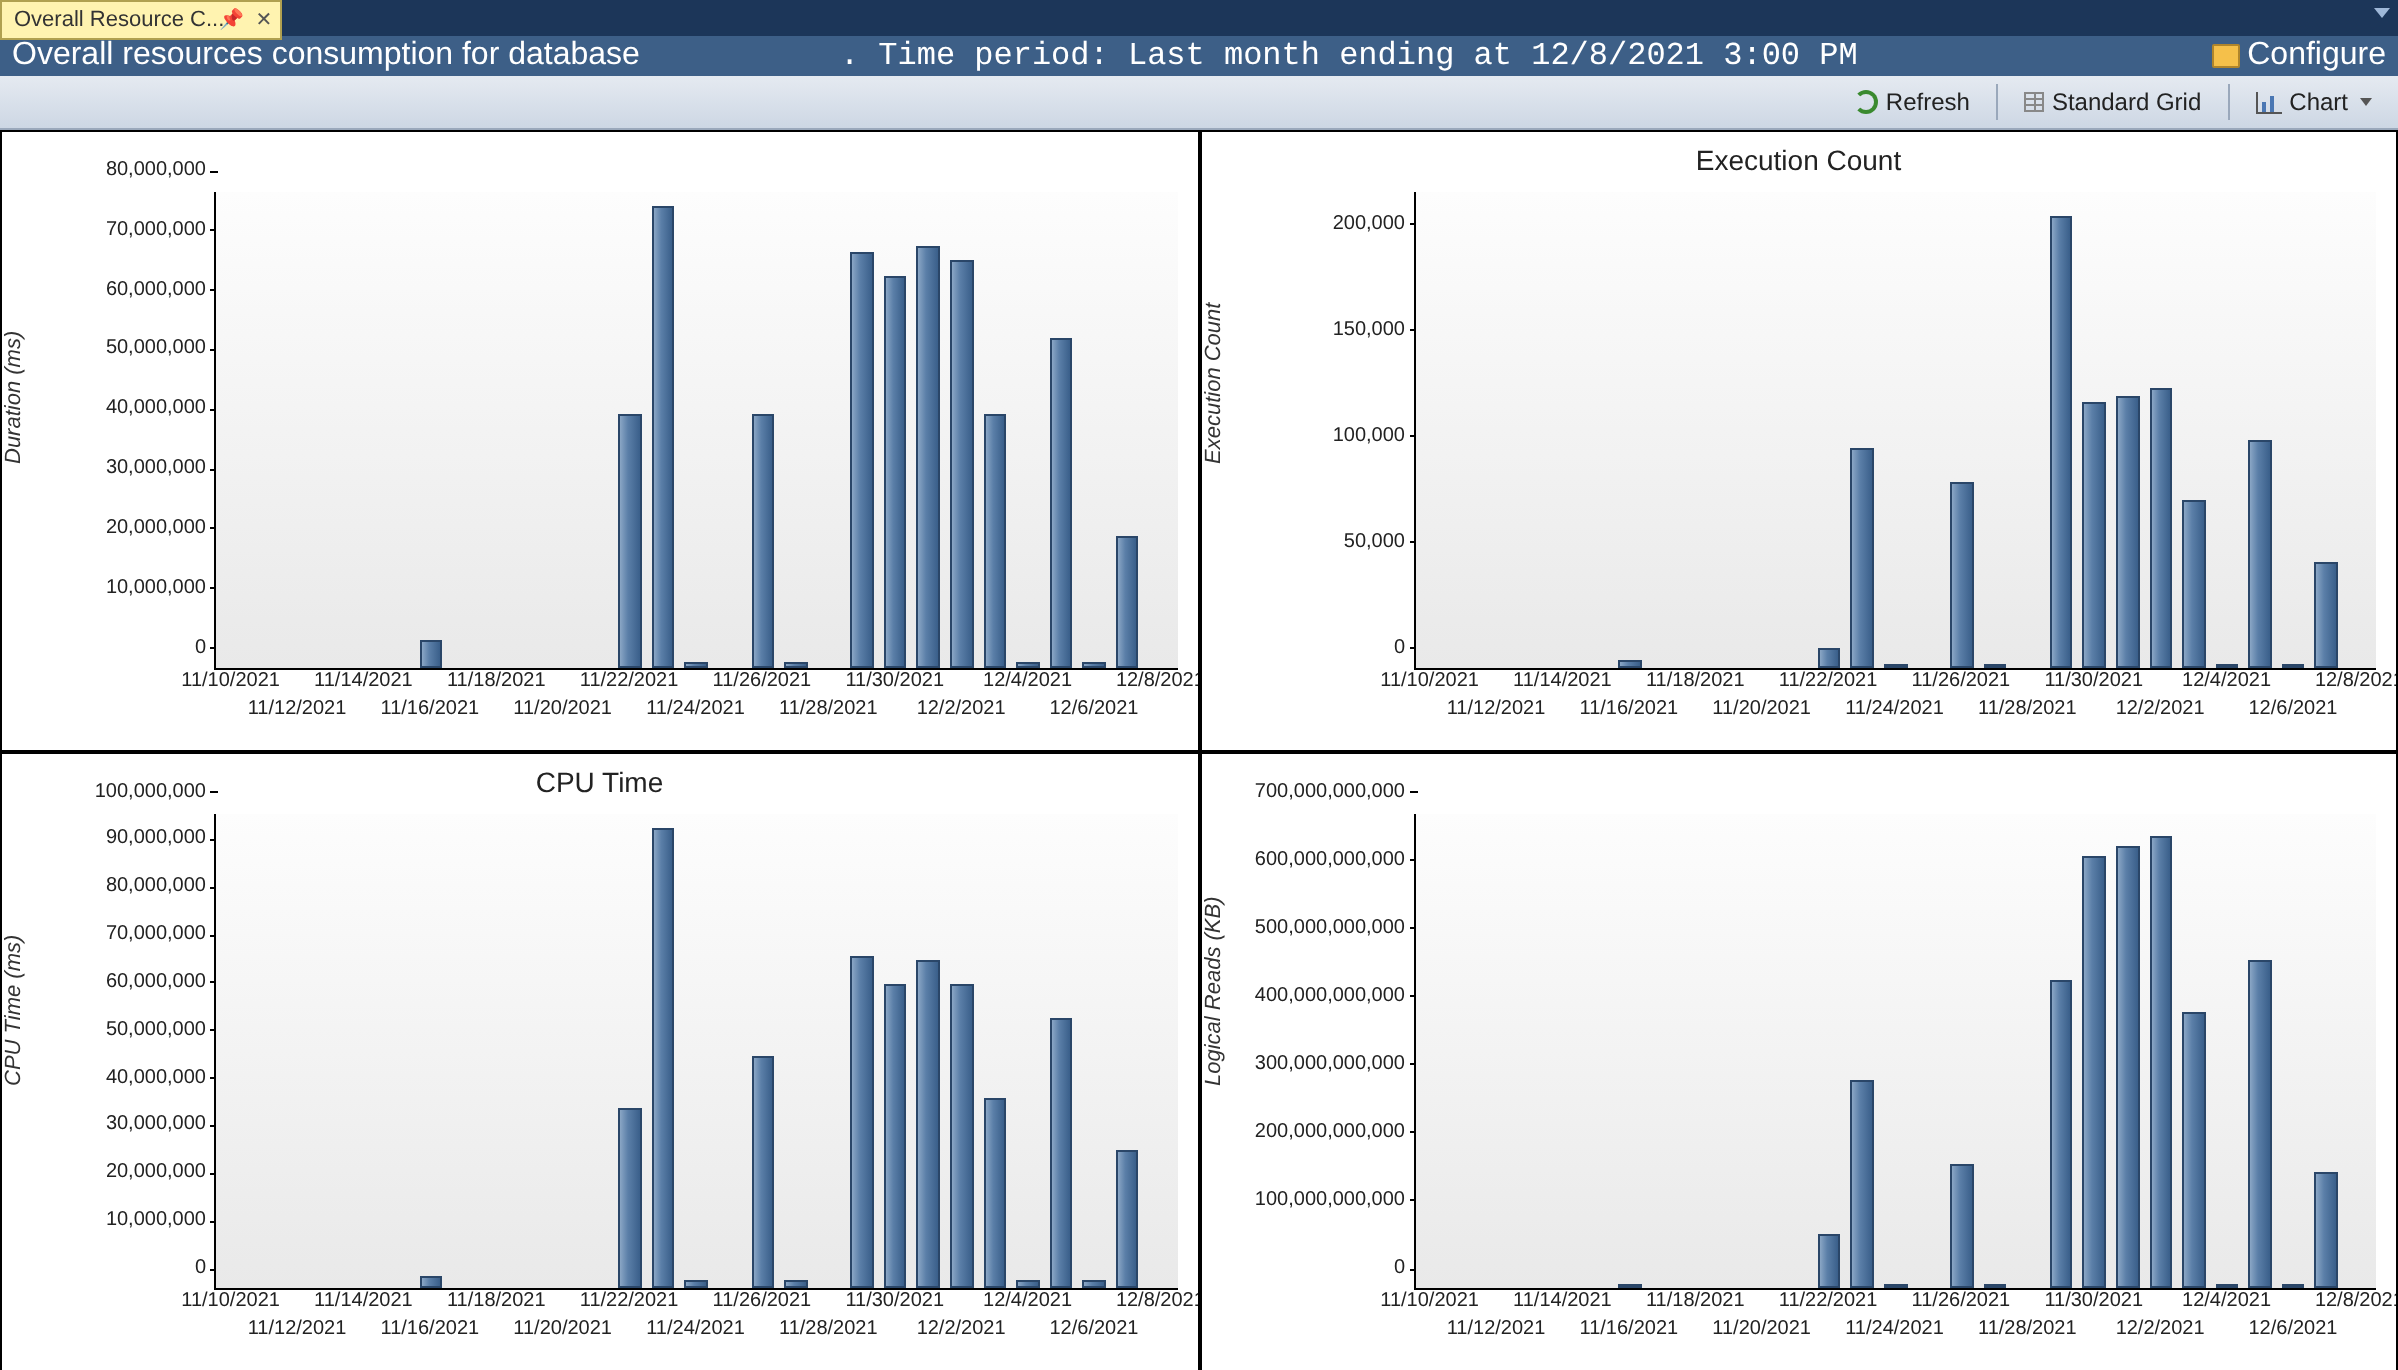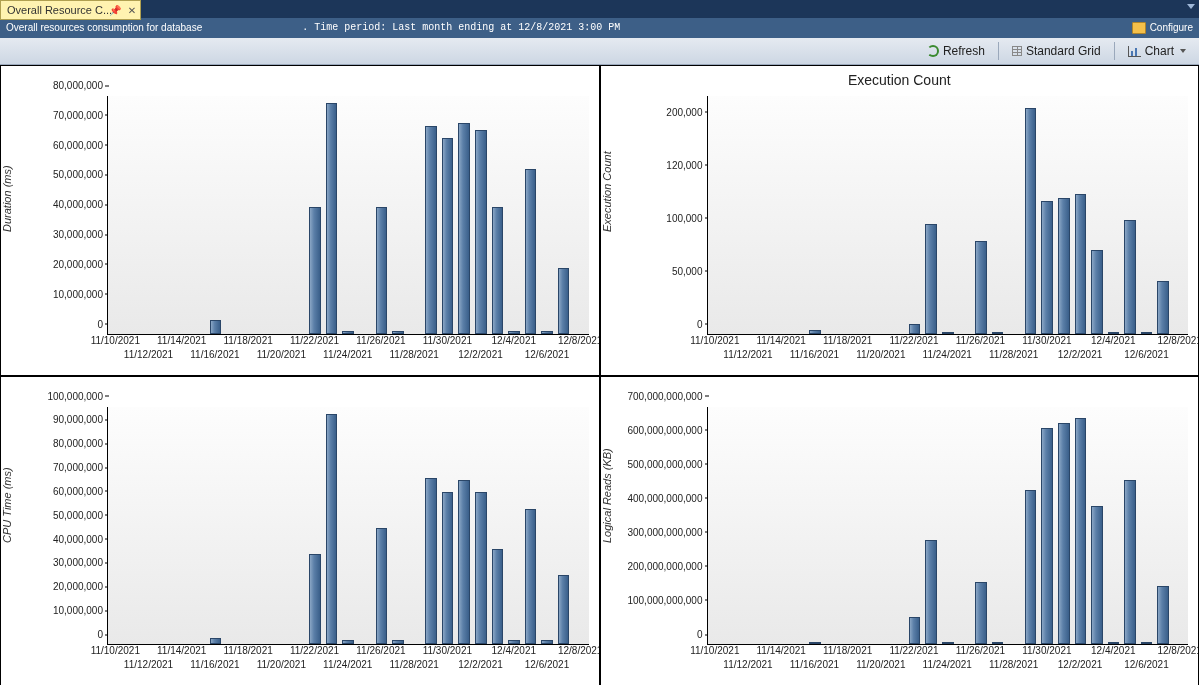--- a/index.html
+++ b/index.html
@@ -38,21 +38,21 @@
     border-left: 4px solid transparent;
     border-right: 4px solid transparent;
     border-top: 5px solid #9fb8d8;
   }
   .subheader {
     height: 20px; line-height: 20px;
     background: #3d5f87;
     color: #fff;
     display: flex; align-items: center;
     padding: 0 6px;
-    font-size: 10px;
+    font-size: 16px;
   }
   .subheader .time { margin-left: 100px; font-family: Liberation Mono, monospace; }
   .subheader .spacer { flex: 1; }
   .subheader .cfg { display: flex; align-items: center; gap: 4px; cursor: pointer; }
   .cfg-icon { width: 12px; height: 10px; background: #f5c04a; border: 1px solid #b0852b; border-radius: 1px; }
   .toolbar {
     height: 26px;
     background: linear-gradient(#e5eaf1, #cdd7e4);
     border-bottom: 1px solid #9aa8bb;
     display: flex; justify-content: flex-end; align-items: center;
@@ -218,21 +218,21 @@
       </div>
     </div>
     <div class="panel">
       <div class="panel-title">Execution Count</div>
       <div class="plot-wrap">
         <div class="ylabel">Execution Count</div>
         <div class="yaxis">
           <div class="ytick" style="bottom: 0%;">0</div>
           <div class="ytick" style="bottom: 22.2222%;">50,000</div>
           <div class="ytick" style="bottom: 44.4444%;">100,000</div>
-          <div class="ytick" style="bottom: 66.6667%;">120,000</div>
+          <div class="ytick" style="bottom: 66.6667%;">150,000</div>
           <div class="ytick" style="bottom: 88.8889%;">200,000</div>
         </div>
         <div class="plot">
           <div class="bar" title="11/16/2021: 3,000" style="left: 21.2069%; width: 2.41379%; height: 1.33333%;"></div>
           <div class="bar" title="11/22/2021: 9,000" style="left: 41.8966%; width: 2.41379%; height: 4%;"></div>
           <div class="bar" title="11/23/2021: 104,000" style="left: 45.3448%; width: 2.41379%; height: 46.2222%;"></div>
           <div class="bar" title="11/24/2021: 1,500" style="left: 48.7931%; width: 2.41379%; height: 0.8%;"></div>
           <div class="bar" title="11/26/2021: 88,000" style="left: 55.6897%; width: 2.41379%; height: 39.1111%;"></div>
           <div class="bar" title="11/27/2021: 1,500" style="left: 59.1379%; width: 2.41379%; height: 0.8%;"></div>
           <div class="bar" title="11/29/2021: 214,000" style="left: 66.0345%; width: 2.41379%; height: 95.1111%;"></div>
@@ -258,20 +258,21 @@
           <div class="xtick row2" style="left: 22.4138%;">11/16/2021</div>
           <div class="xtick row2" style="left: 36.2069%;">11/20/2021</div>
           <div class="xtick row2" style="left: 50%;">11/24/2021</div>
           <div class="xtick row2" style="left: 63.7931%;">11/28/2021</div>
           <div class="xtick row2" style="left: 77.5862%;">12/2/2021</div>
           <div class="xtick row2" style="left: 91.3793%;">12/6/2021</div>
         </div>
       </div>
     </div>
     <div class="panel">
+      <div class="panel-title">CPU Time</div>
       <div class="plot-wrap">
         <div class="ylabel">CPU Time (ms)</div>
         <div class="yaxis">
           <div class="ytick" style="bottom: 0%;">0</div>
           <div class="ytick" style="bottom: 10%;">10,000,000</div>
           <div class="ytick" style="bottom: 20%;">20,000,000</div>
           <div class="ytick" style="bottom: 30%;">30,000,000</div>
           <div class="ytick" style="bottom: 40%;">40,000,000</div>
           <div class="ytick" style="bottom: 50%;">50,000,000</div>
           <div class="ytick" style="bottom: 60%;">60,000,000</div>

